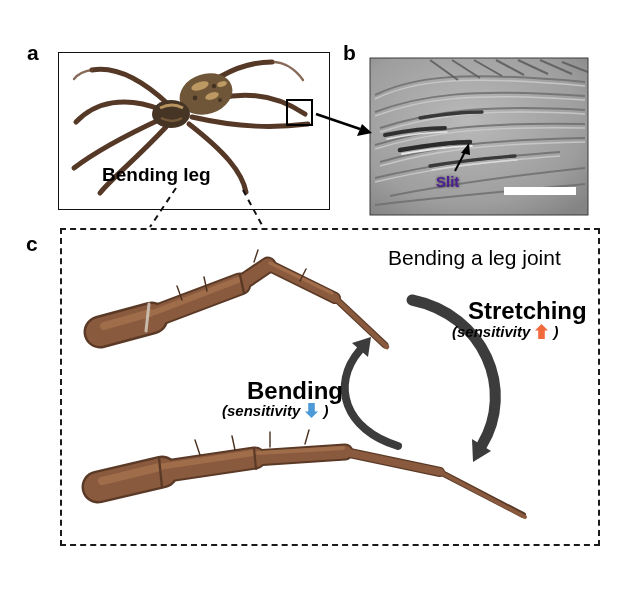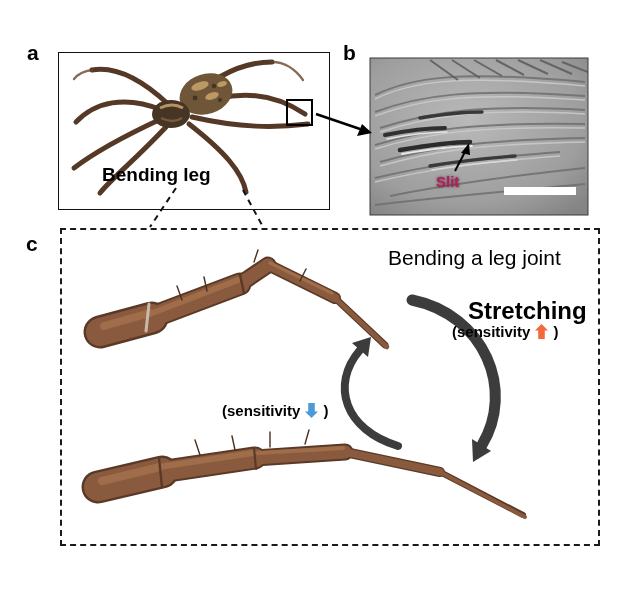--- a/index.html
+++ b/index.html
@@ -12,30 +12,30 @@
   .label-a { left:27px; top:42px; }
   .label-b { left:343px; top:42px; }
   .label-c { left:26px; top:233px; }
 
   .box-a { position:absolute; left:58px; top:52px; width:272px; height:158px; border:1.6px solid #111; }
   .zoom-box { position:absolute; left:286px; top:99px; width:27px; height:27px; border:2px solid #000; }
   .box-c { position:absolute; left:60px; top:228px; width:540px; height:318px; border:2px dashed #1a1a1a; }
 
   .caption-spider { position:absolute; left:102px; top:164px; font-size:19px; font-weight:bold; }
 
-  .slit-label { position:absolute; left:436px; top:173px; font-size:15px; font-weight:bold; color:#be185d; text-shadow:0 0 3px rgba(0,0,0,.65); }
+  .slit-label { position:absolute; left:436px; top:173px; font-size:15px; font-weight:bold; color:#4c1d95; text-shadow:0 0 3px rgba(0,0,0,.65); }
   .scale-bar { position:absolute; left:504px; top:187px; width:72px; height:8px; background:#ffffff; }
 
   .c-title { position:absolute; left:388px; top:246px; font-size:21px; font-weight:normal; white-space:nowrap; }
 
   .flow-label { position:absolute; font-size:24px; font-weight:bold; white-space:nowrap; }
   .stretch-label { left:468px; top:297px; }
   .bend-label { left:247px; top:377px; }
 
-  .sens { position:absolute; display:flex; align-items:center; gap:4px; font-size:15px; font-weight:bold; white-space:nowrap; }
+  .sens { position:absolute; display:flex; align-items:center; gap:4px; font-size:15px; font-weight:bold; white-space:nowrap;font-style:italic; }
   .sens-stretch { left:452px; top:323px; }
   .sens-bend { left:222px; top:402px; }
   .block-arrow { width:15px; height:17px; display:block; }
 </style>
 </head>
 <body>
 
 <div class="canvas">
 
   <svg class="gfx" viewBox="0 0 640 600" aria-hidden="true">
@@ -227,20 +227,21 @@
 
   <div class="flow-label stretch-label">Stretching</div>
   <div class="sens sens-stretch">
     <span>(sensitivity</span>
     <svg class="block-arrow" viewBox="0 0 16 18">
       <polygon points="8,1 15,8 11.5,8 11.5,17 4.5,17 4.5,8 1,8" fill="#f2693c"></polygon>
     </svg>
     <span>)</span>
   </div>
 
+  <div class="flow-label bend-label">Bending</div>
   <div class="sens sens-bend">
     <span>(sensitivity</span>
     <svg class="block-arrow" viewBox="0 0 16 18">
       <polygon points="8,17 1,10 4.5,10 4.5,1 11.5,1 11.5,10 15,10" fill="#4d9ad8"></polygon>
     </svg>
     <span>)</span>
   </div>
 
 </div>
 

